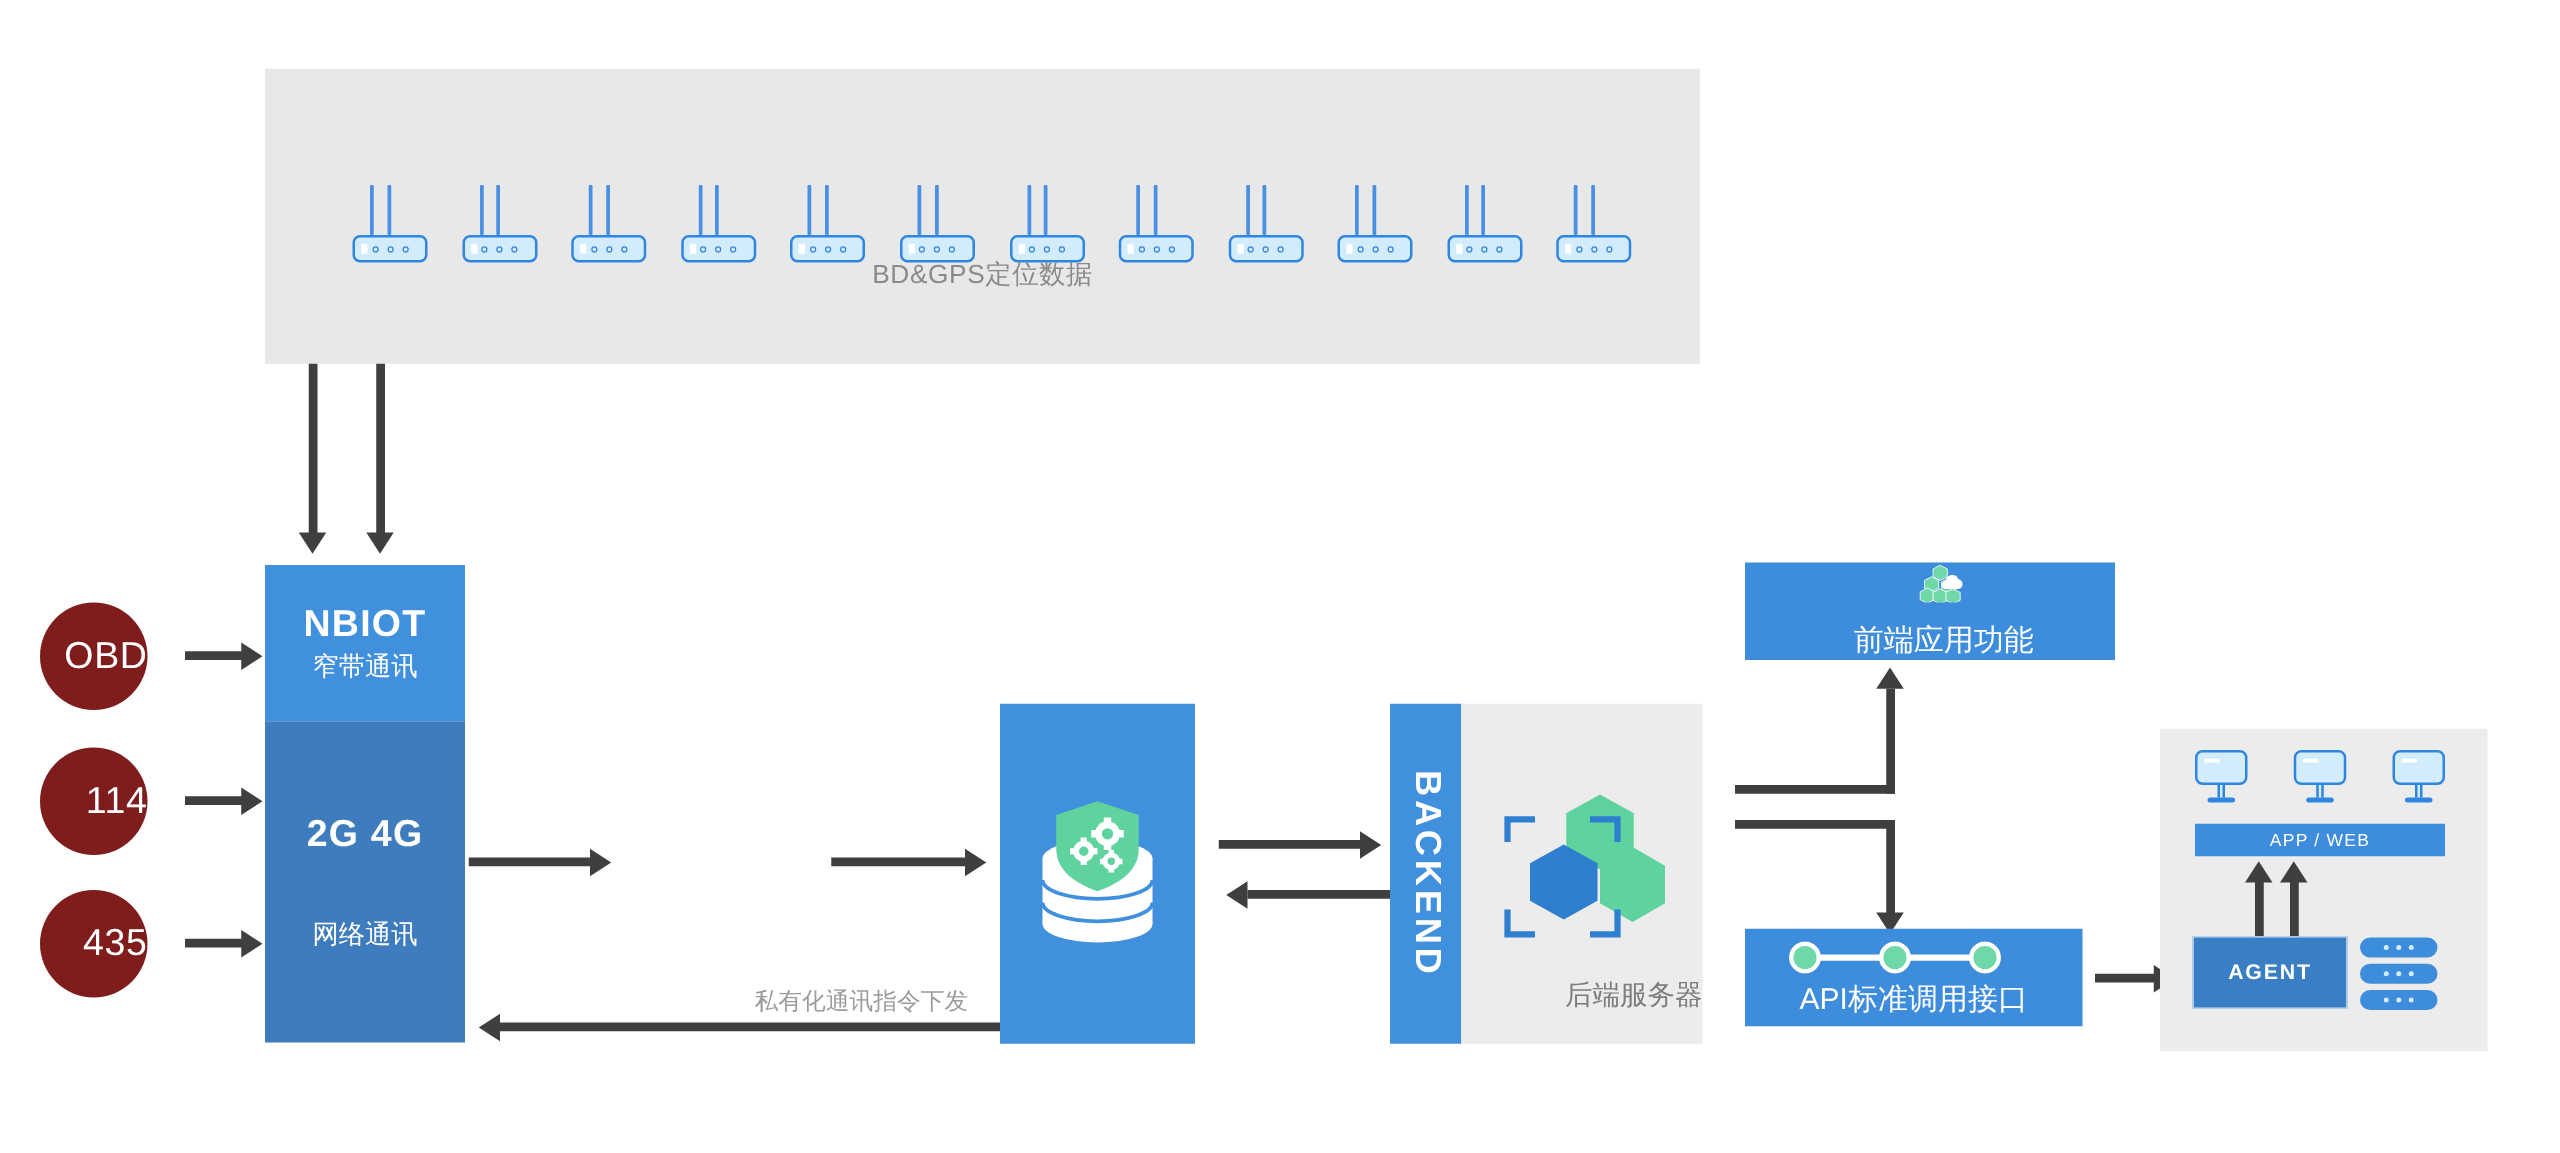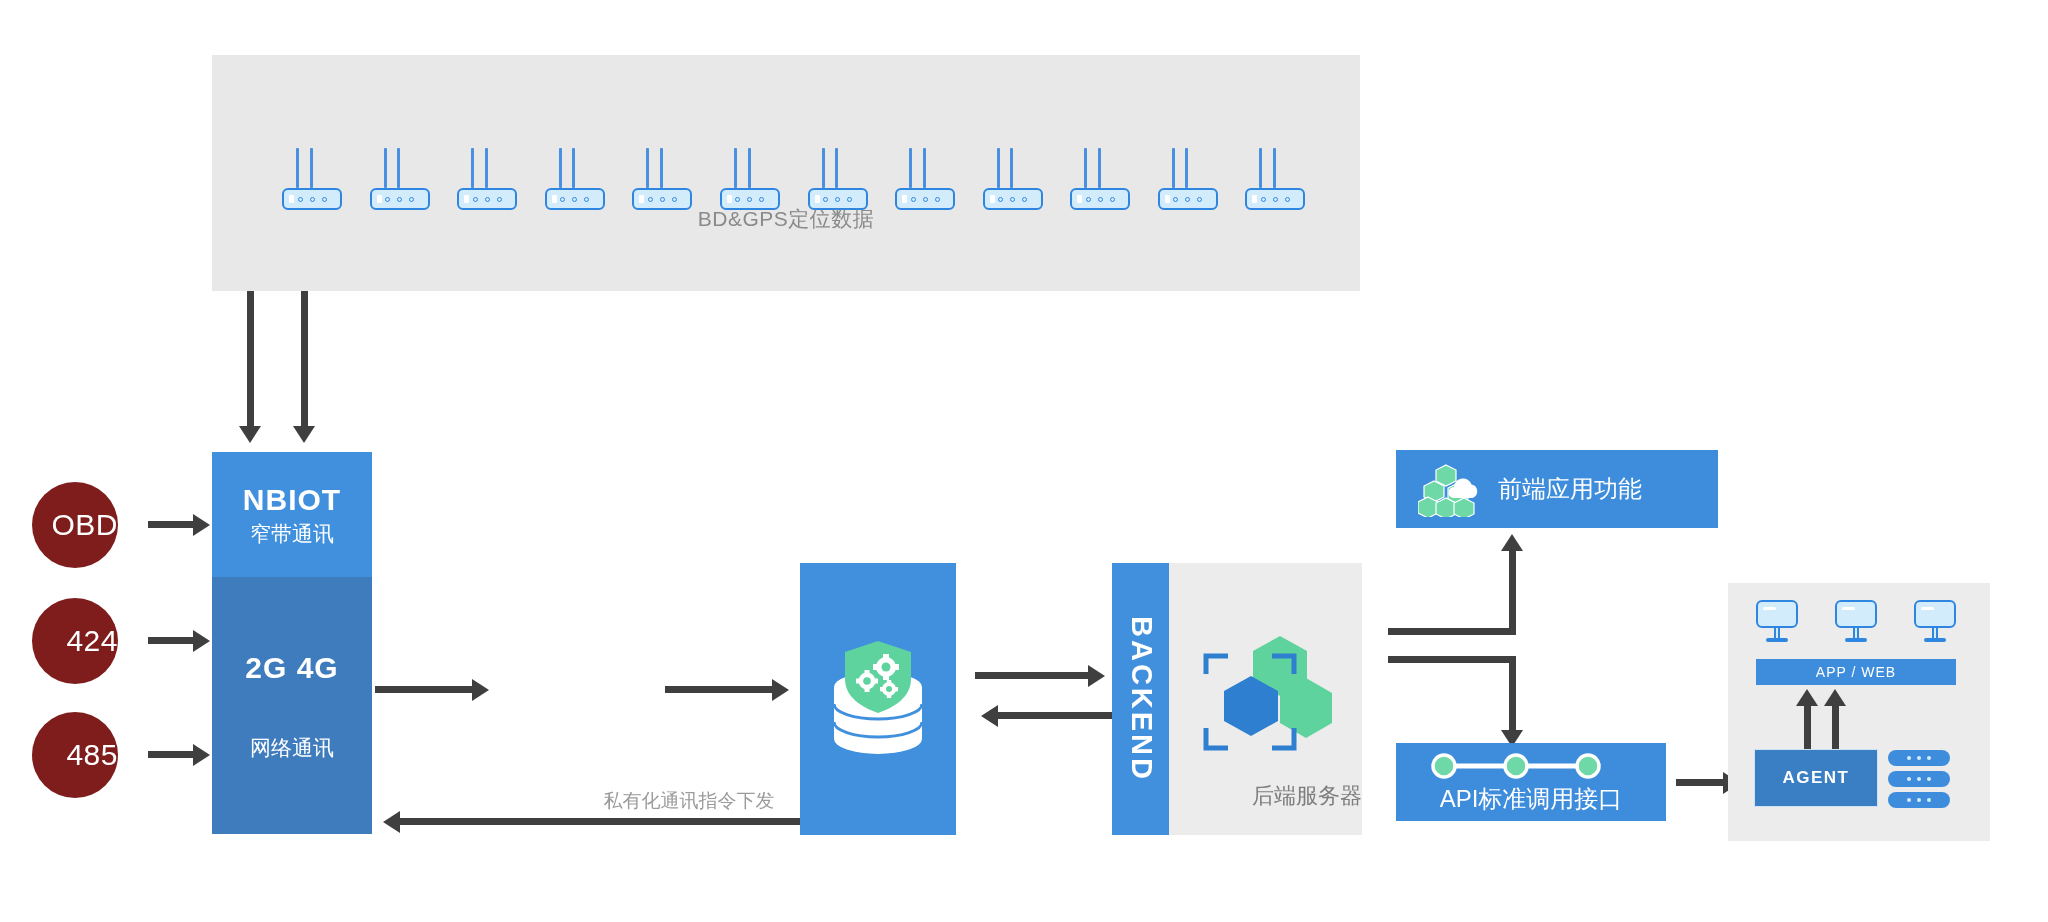--- a/index.html
+++ b/index.html
@@ -98,22 +98,22 @@
   #backend-body{
     position:absolute;left:57px;top:0;width:193px;height:272px;background:#ececec;
   }
   #backend-label{
     position:absolute;left:0;bottom:24px;width:100%;text-align:right;
     font-size:22px;color:#7d7d7d;
   }
 
   
   #frontend{
-    left:1396px;top:450px;width:322px;height:78px;background:#3d8ddc;
-    display:flex;align-items:center;gap:14px;padding-left:22px;box-sizing:border-box;
+    left:1396px;top:450px;width:296px;height:78px;background:#3d8ddc;
+    display:flex;align-items:center;gap:14px;padding-left:22px;box-sizing:border-box;flex-direction:column;
   }
   #frontend .lbl{color:#fff;font-size:24px;}
   #api{
     left:1396px;top:743px;width:270px;height:78px;background:#3d8ddc;
   }
   #api .lbl{color:#fff;font-size:24px;text-align:center;}
 
   
   #agent-panel{left:1728px;top:583px;width:262px;height:258px;background:#ececec;}
   .monitor{width:42px;height:44px;position:relative;}
@@ -282,27 +282,27 @@
   <div class="abs ar ar-v" style="left:301px;top:291px;height:140px;"></div>
   <div class="abs head head-down" style="left:293px;top:426px;"></div>
 
   <div class="abs ctr src-circle" style="left:32px;top:482px;">
     <span>OBD</span>
   </div>
   <div class="abs ar ar-h" style="left:148px;top:521px;width:48px;"></div>
   <div class="abs head head-right" style="left:193px;top:514px;"></div>
 
   <div class="abs ctr src-circle" style="left:32px;top:598px;">
-    <span>424</span>
+    <span>114</span>
   </div>
   <div class="abs ar ar-h" style="left:148px;top:637px;width:48px;"></div>
   <div class="abs head head-right" style="left:193px;top:630px;"></div>
 
   <div class="abs ctr src-circle" style="left:32px;top:712px;">
-    <span>485</span>
+    <span>435</span>
   </div>
   <div class="abs ar ar-h" style="left:148px;top:751px;width:48px;"></div>
   <div class="abs head head-right" style="left:193px;top:744px;"></div>
 
   <div class="abs" id="nbiot-stack">
     <div class="col" id="nbiot-top">
       <div class="blk-title">NBIOT</div>
       <div class="blk-sub">窄带通讯</div>
     </div>
     <div class="col" id="nbiot-bottom">

